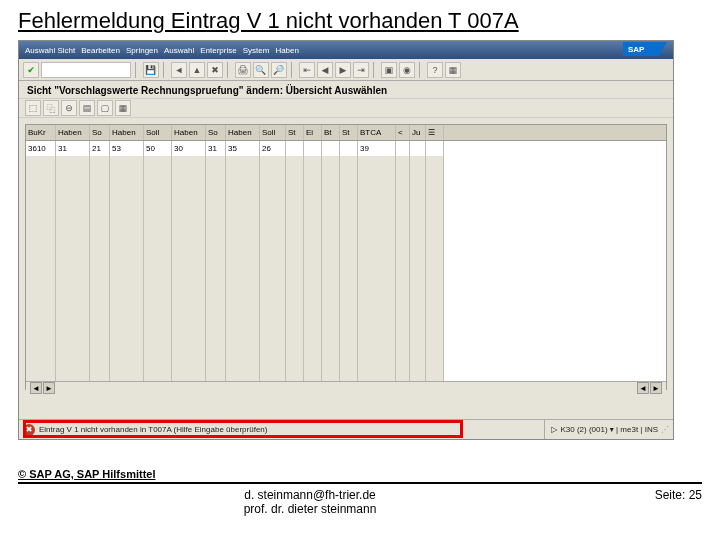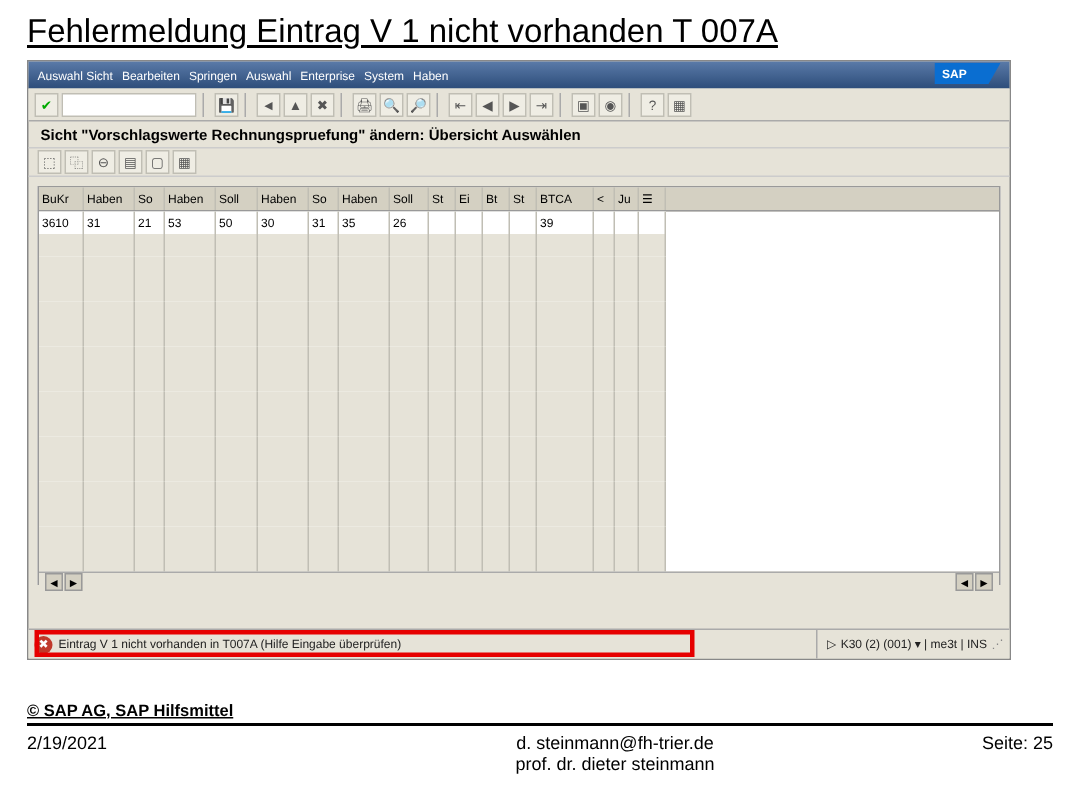--- a/index.html
+++ b/index.html
@@ -454,20 +454,19 @@
     </div>
   </div>
 
   <div class="red-box"></div>
 </div>
 
 <div class="footer">
   <div class="copyright">© SAP AG, SAP Hilfsmittel</div>
   <div class="footer-line"></div>
   <div class="footer-row">
-    <div class="footer-left">2/19/2021</div>
     <div class="footer-center">
       <div>d. steinmann@fh-trier.de</div>
       <div>prof. dr. dieter steinmann</div>
     </div>
     <div class="footer-right">Seite: 25</div>
   </div>
 </div>
 
 </body></html>

